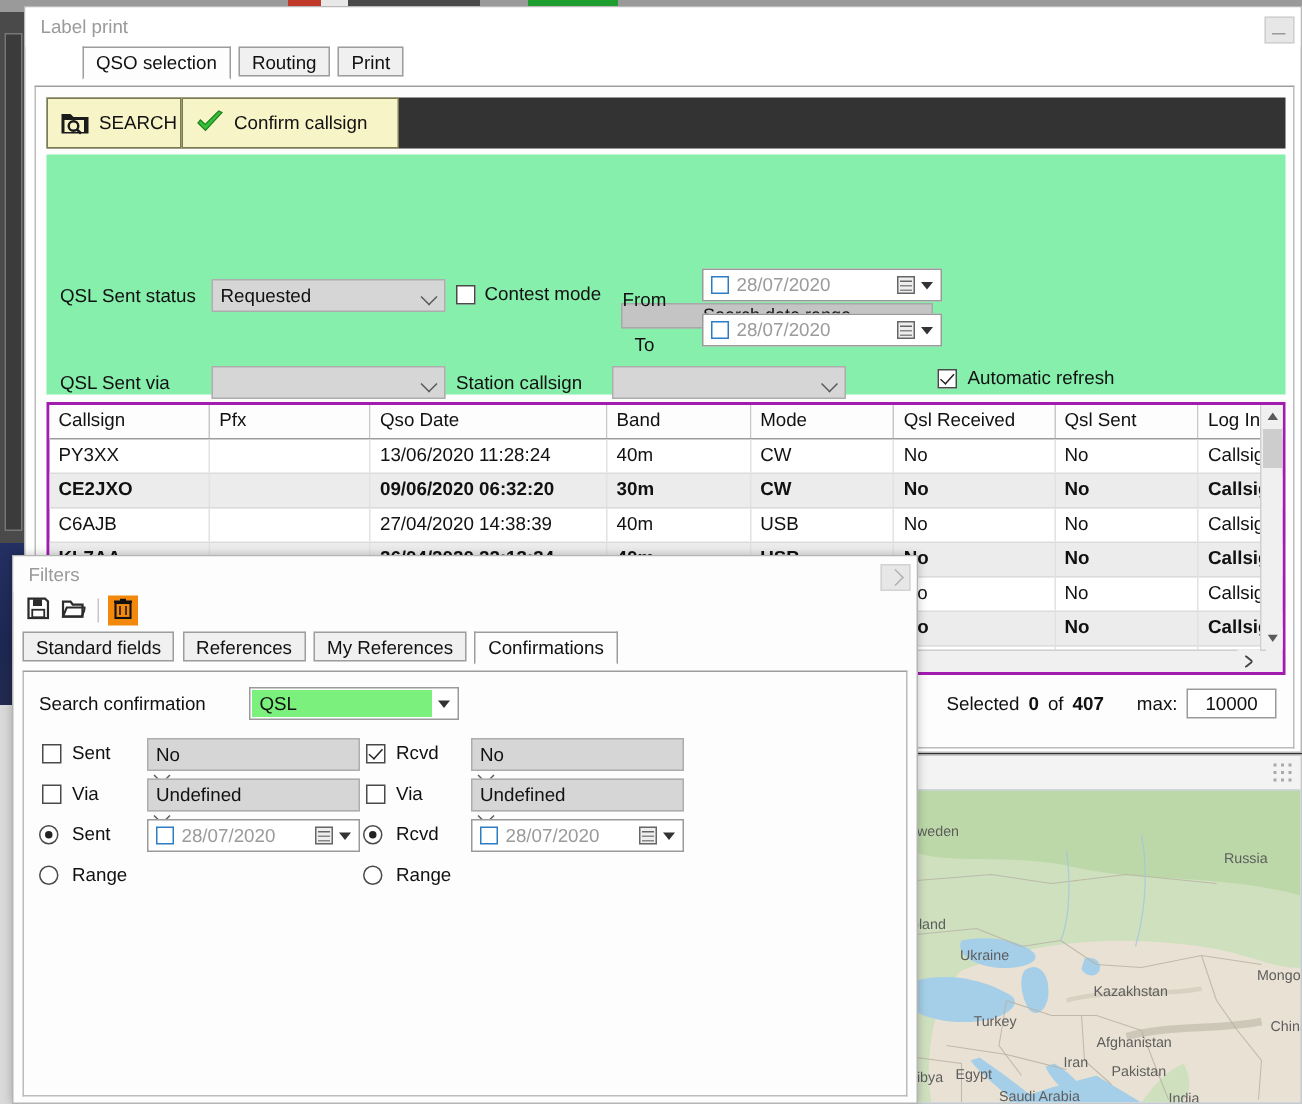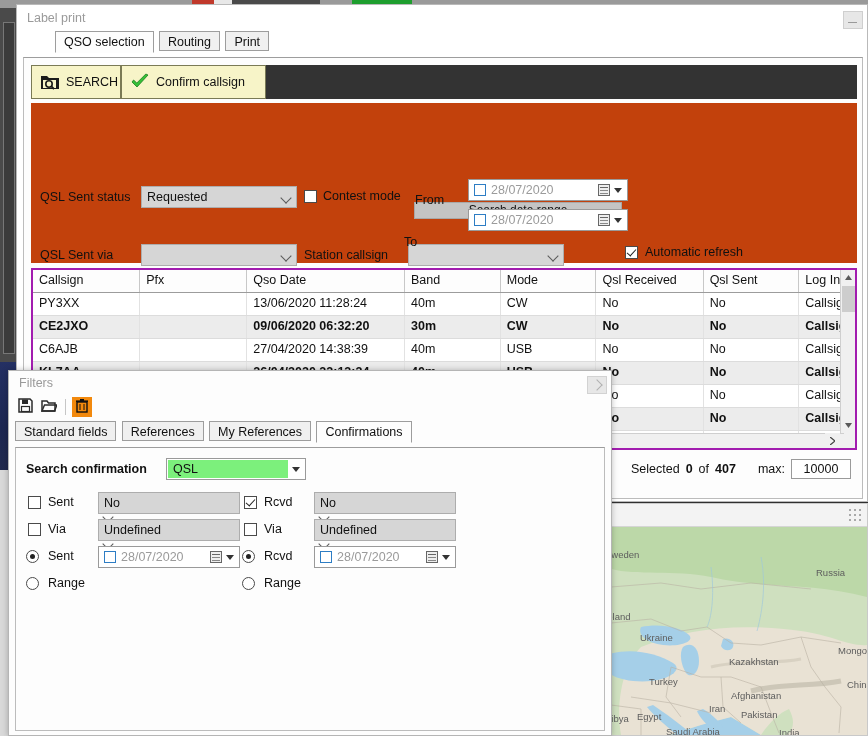--- a/index.html
+++ b/index.html
@@ -46,21 +46,21 @@
   #cmdbar{position:absolute;left:7px;top:7px;width:826px;height:34px;background:#333333;}
   .cmdbtn{
     position:absolute;top:0;height:34px;background:#f7f4c8;border:1px solid #7a7a55;
     box-sizing:border-box;display:flex;align-items:center;padding:0 8px;gap:6px;font-size:12.5px;cursor:default;
   }
   #btn-search{left:0;width:90px;}
   #btn-confirm{left:90px;width:145px;}
   .ico{width:20px;height:18px;flex:0 0 auto;display:block;}
 
   
-  #criteria{position:absolute;left:7px;top:45px;width:826px;height:160px;background:#c2410c;}
+  #criteria{position:absolute;left:7px;top:45px;width:826px;height:160px;background:#86efac;}
   .lbl{position:absolute;font-size:12.5px;color:#111;}
   .combo{
     position:absolute;height:22px;background:#d6d6d6;border:1px solid #adadad;box-sizing:border-box;
     font-size:12.5px;line-height:20px;padding-left:5px;color:#111;cursor:default;
   }
   .combo .chev{position:absolute;right:6px;top:7px;width:8px;height:8px;}
   .chevglyph{display:block;width:7px;height:7px;border-left:1.4px solid #5a5a5a;border-bottom:1.4px solid #5a5a5a;transform:rotate(-45deg);}
 
   .cbx{position:absolute;width:13px;height:13px;border:1px solid #4a4a4a;background:#fff;box-sizing:border-box;cursor:default;}
   .cbx.checked::after{content:"";position:absolute;left:3px;top:0px;width:4px;height:8px;
@@ -118,21 +118,21 @@
   #f-min{position:absolute;right:4px;top:5px;width:18px;height:16px;background:#e7e7e7;border:1px solid #d2d2d2;}
   #f-min::after{content:"";position:absolute;left:5px;top:4px;width:7px;height:7px;border-right:1.4px solid #b0b0b0;border-bottom:1.4px solid #b0b0b0;transform:rotate(-45deg);}
 
   #f-toolbar{height:24px;position:relative;padding-left:6px;display:flex;align-items:center;gap:4px;}
   .ticon{width:20px;height:20px;display:flex;align-items:center;justify-content:center;cursor:default;box-sizing:border-box;}
   #ticon-del{background:#F2890D;}
   .tsep{width:1px;height:16px;background:#c6c6c6;margin:0 2px;}
 
   #f-tabs{position:relative;height:22px;margin-left:6px;margin-top:2px;}
   #f-body{position:absolute;left:6px;top:76px;width:590px;height:284px;border:1px solid #bcbcbc;border-top-color:#9d9d9d;background:#fdfdfd;box-sizing:border-box;}
-  #search-conf-label{position:absolute;left:10px;top:14px;font-weight:bold;font-size:12.5px;}
+  #search-conf-label{position:absolute;left:10px;top:14px;font-weight:normal;font-size:12.5px;}
   #search-conf-combo{position:absolute;left:150px;top:10px;width:140px;height:22px;border:1px solid #9a9a9a;background:#fff;box-sizing:border-box;}
   #scc-value{position:absolute;left:1px;top:1px;width:120px;height:18px;background:#7CF07C;font-size:12.5px;line-height:18px;padding-left:5px;box-sizing:border-box;}
   #scc-arrow{position:absolute;right:5px;top:8px;width:0;height:0;border-left:4px solid transparent;border-right:4px solid transparent;border-top:5px solid #333;}
   .fcombo{position:absolute;height:22px;width:142px;background:#d6d6d6;border:1px solid #adadad;box-sizing:border-box;font-size:12.5px;line-height:20px;padding-left:5px;cursor:default;}
   .fdate{position:absolute;width:142px;height:22px;}
 </style>
 </head>
 <body>
 
 <div id="bg-app">
@@ -229,21 +229,21 @@
       </div>
 
       <div class="lbl" style="left:384px;top:90px;">From</div>
       <div class="datefield" style="left:437px;top:76px;width:160px;">
         <span class="dcb"></span>
         <span class="dtxt">28/07/2020</span>
         <span class="dicon"></span>
         <span class="dchv"></span>
       </div>
 
-      <div class="lbl" style="left:373px;top:120px;margin-top:12px;">To</div>
+      <div class="lbl" style="left:392px;top:120px;">To</div>
       <div class="datefield" style="left:437px;top:106px;width:160px;">
         <span class="dcb"></span>
         <span class="dtxt">28/07/2020</span>
         <span class="dicon"></span>
         <span class="dchv"></span>
       </div>
     </div>
 
     <div id="qso-table">
       <div id="thead">

